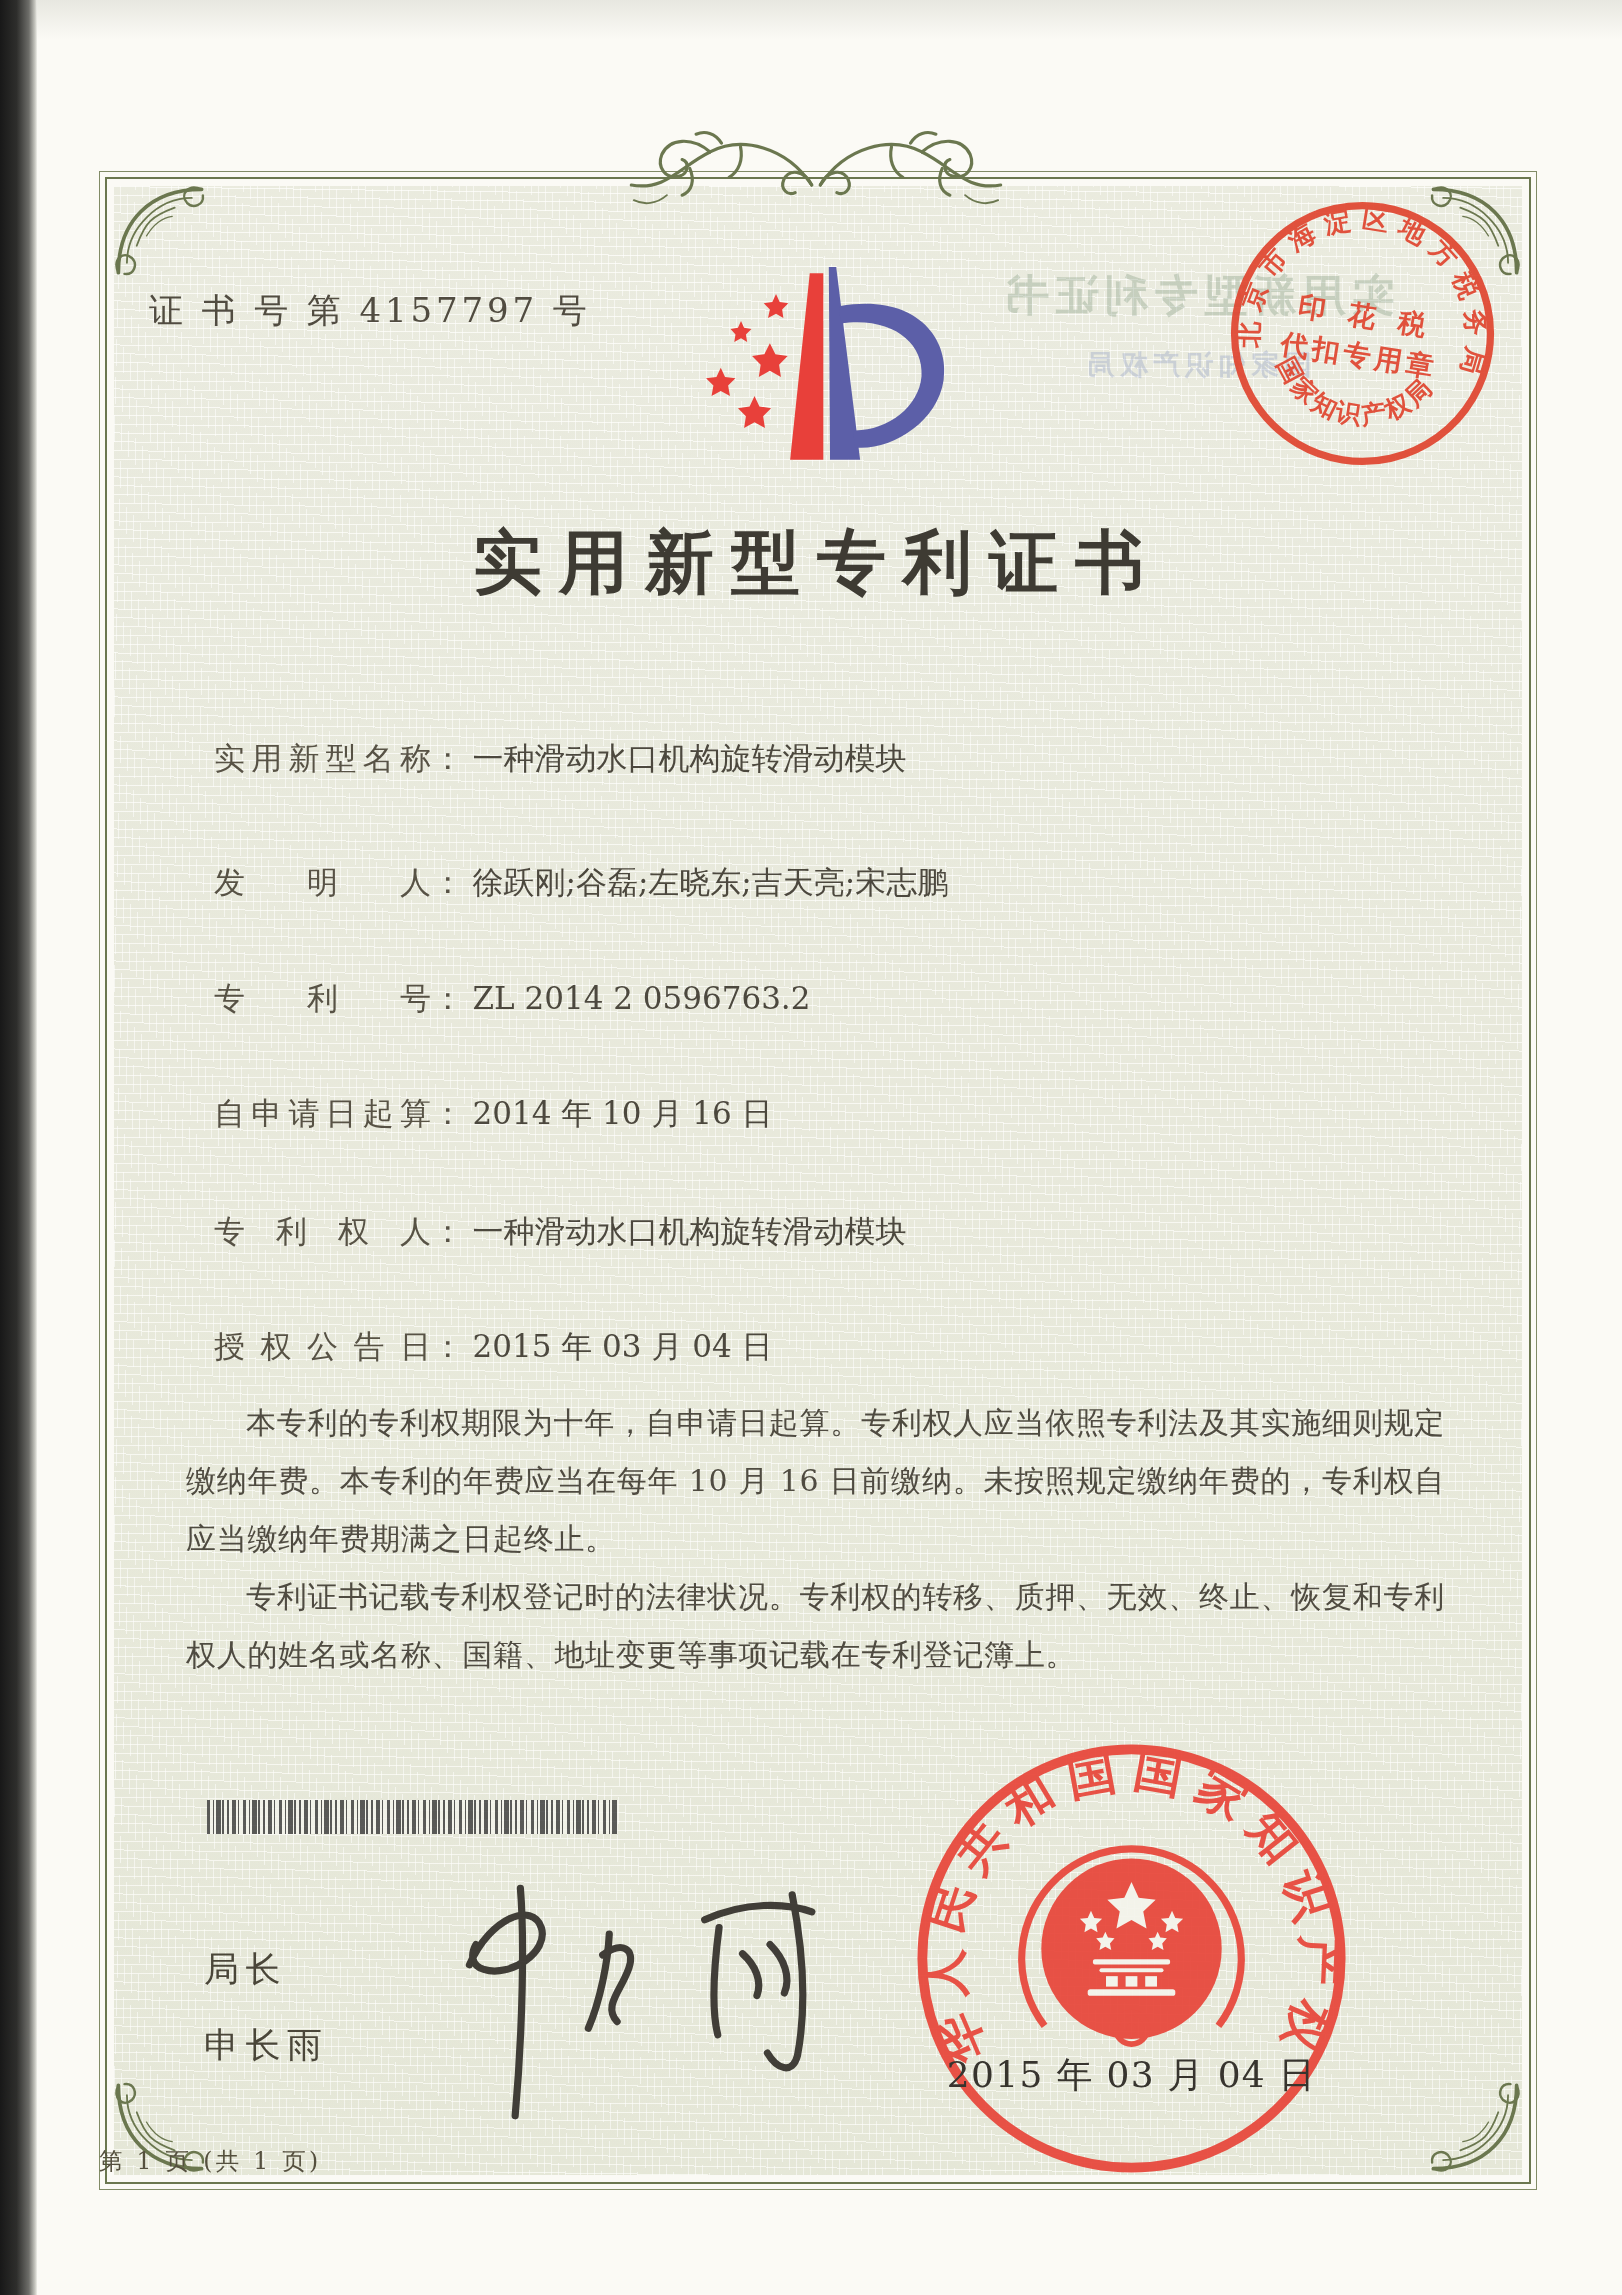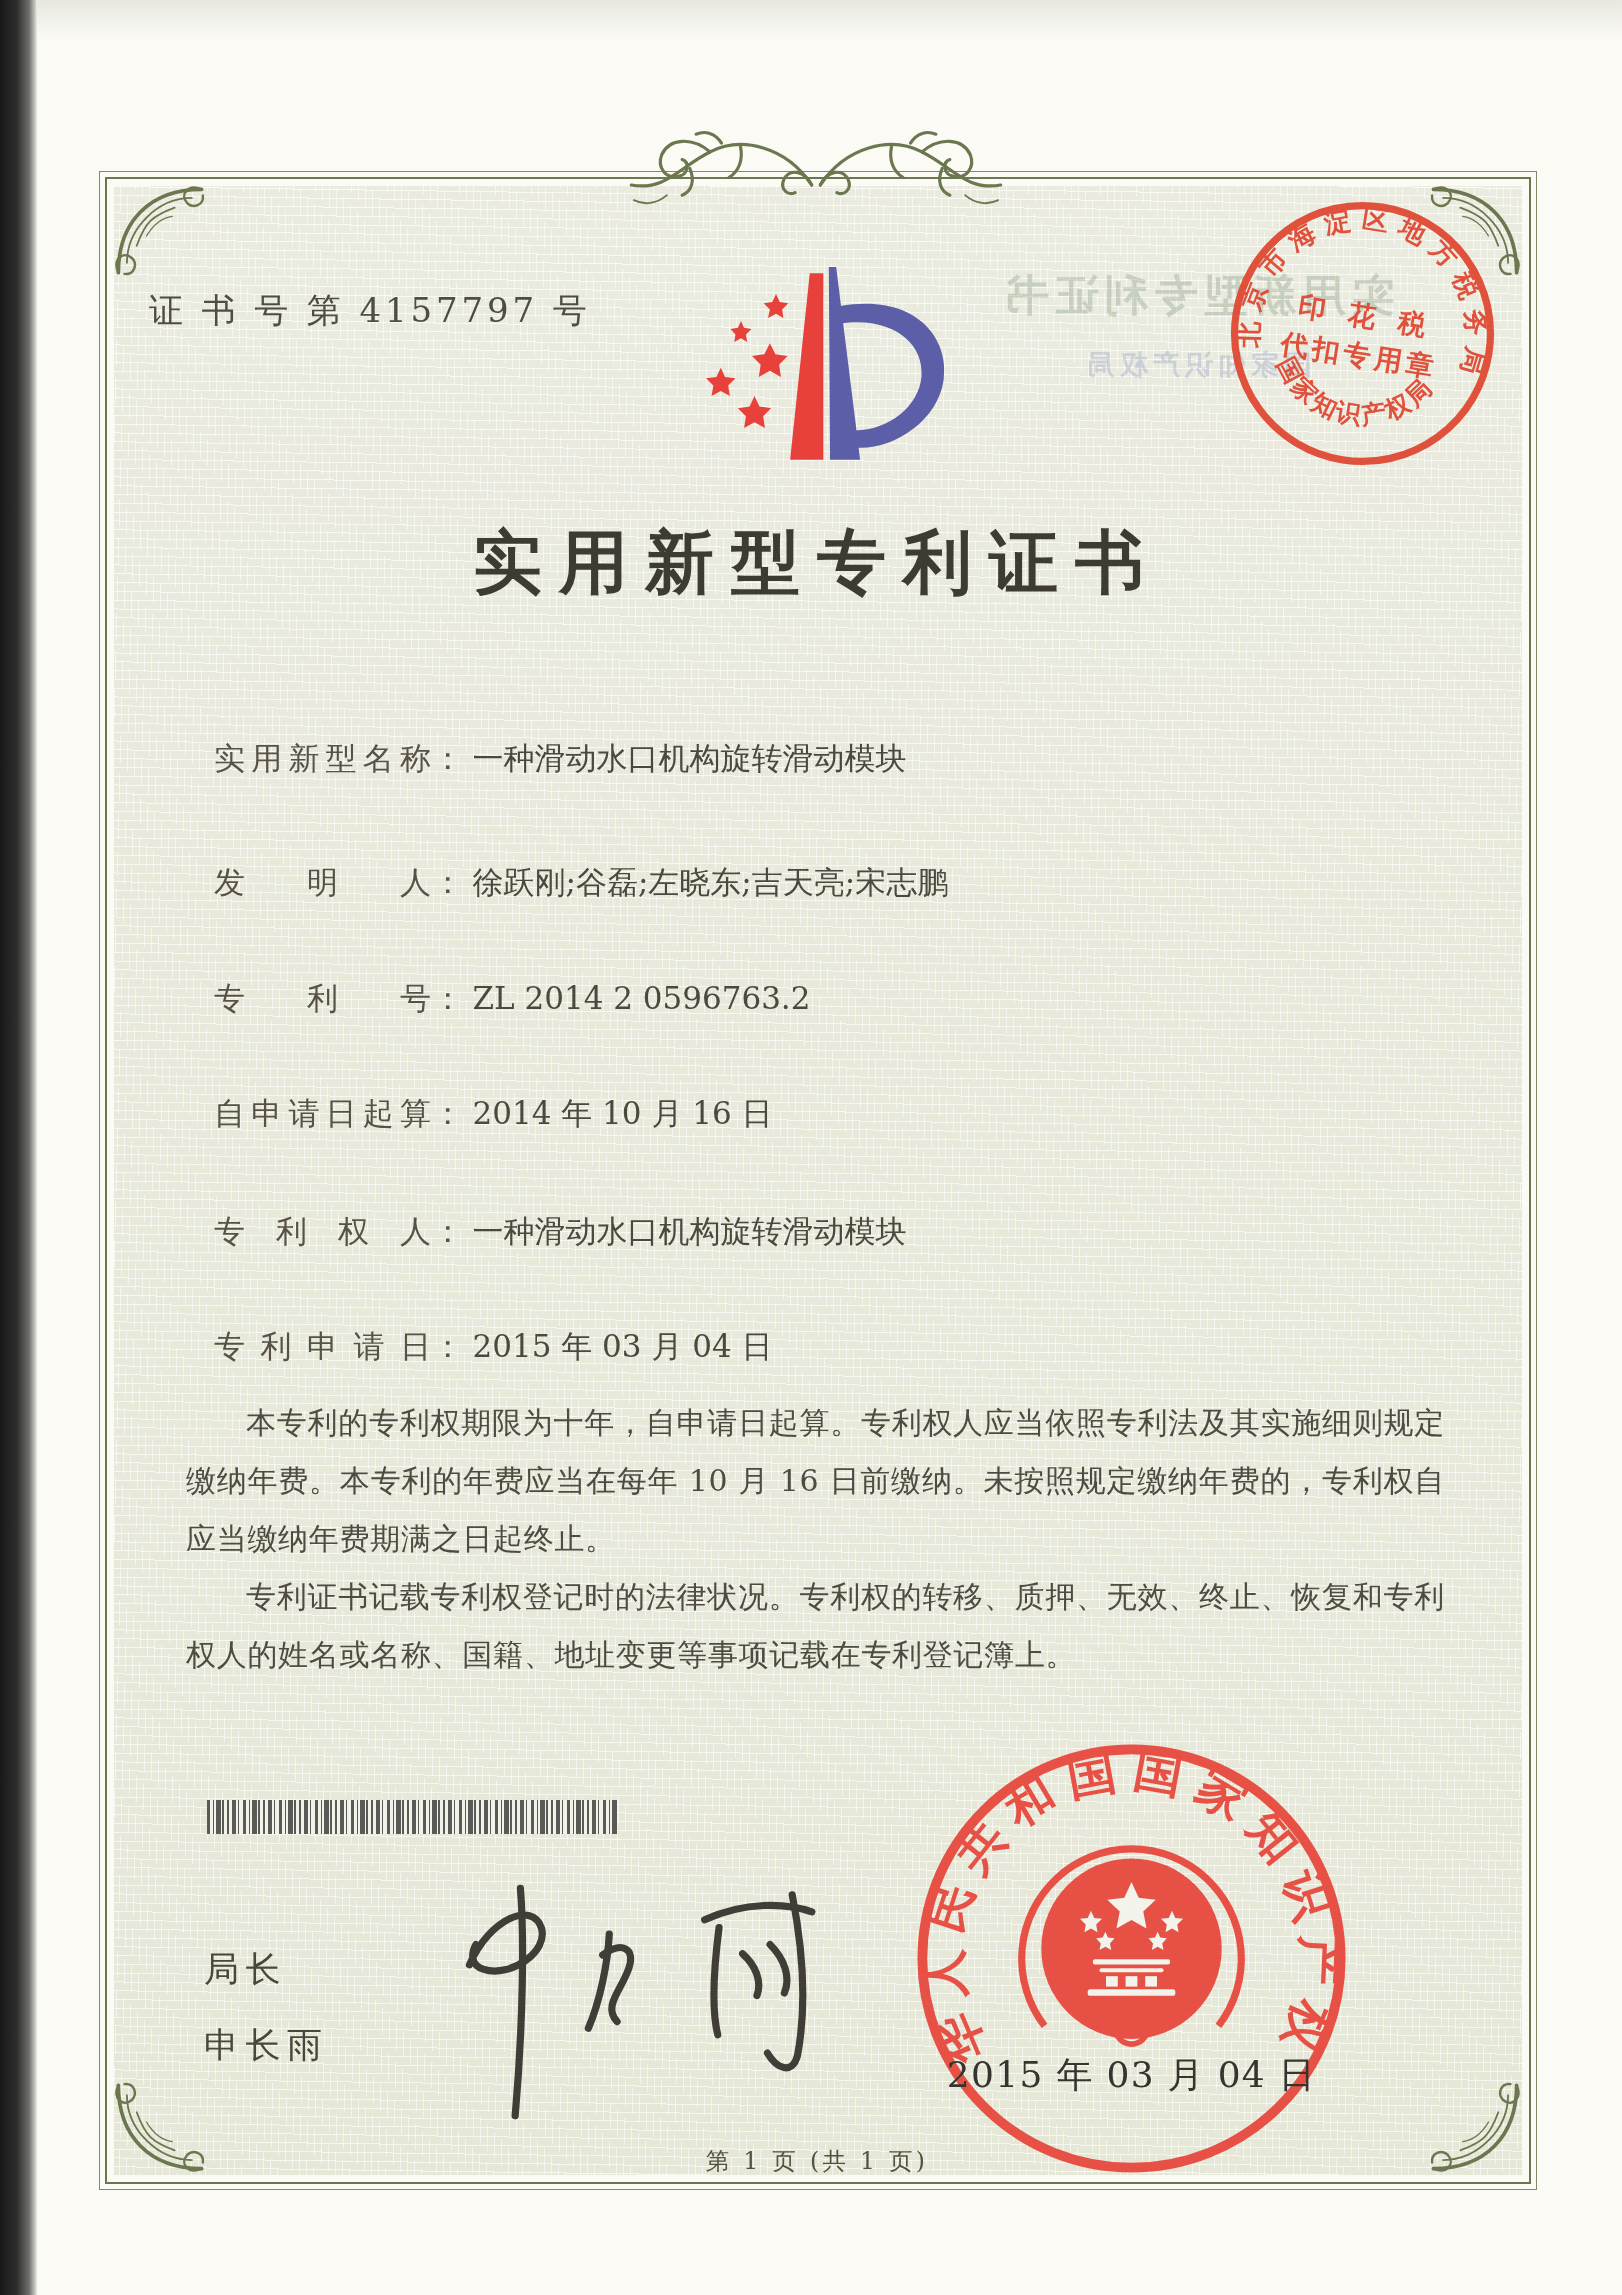--- a/index.html
+++ b/index.html
@@ -71,21 +71,21 @@
   }
   .director-role{position:absolute;left:204px;top:1946px;font-size:35px;color:#4a4639;letter-spacing:6.5px;}
   .director-name{position:absolute;left:204px;top:2022px;font-size:35px;color:#4a4639;letter-spacing:6.5px;}
   .signature{position:absolute;left:392px;top:1857px;width:445px;height:281px;}
   .seal{position:absolute;left:906px;top:1733px;width:451px;height:451px;opacity:.93;}
   .seal-date{
     position:absolute;left:906px;top:2051px;width:451px;text-align:center;
     font-size:36px;color:#37342e;letter-spacing:1.3px;white-space:nowrap;
   }
   .footer{
-    position:absolute;left:99px;top:2145px;width:1436px;text-align:center;
+    position:absolute;left:99px;top:2145px;width:1436px;
     font-size:23.5px;color:#55503f;letter-spacing:3.3px;
   }
 </style>
 </head>
 <body>
 
 <svg width="0" height="0" style="position:absolute">
   <defs>
     <symbol id="orn-corner" viewBox="0 0 160 160">
       <g fill="none" stroke="currentColor" stroke-linecap="round">
@@ -188,21 +188,21 @@
 <div class="field f3">
   <span class="lbl">专利号</span><span class="colon">：</span><span class="val">ZL 2014 2 0596763.2</span>
 </div>
 <div class="field f4">
   <span class="lbl">自申请日起算</span><span class="colon">：</span><span class="val">2014 年 10 月 16 日</span>
 </div>
 <div class="field f5">
   <span class="lbl">专利权人</span><span class="colon">：</span><span class="val">一种滑动水口机构旋转滑动模块</span>
 </div>
 <div class="field f6">
-  <span class="lbl">专利申请日</span><span class="colon">：</span><span class="val">2015 年 03 月 04 日</span>
+  <span class="lbl">授权公告日</span><span class="colon">：</span><span class="val">2015 年 03 月 04 日</span>
 </div>
 
 <div class="body-text">
   <p>本专利的专利权期限为十年，自申请日起算。专利权人应当依照专利法及其实施细则规定缴纳年费。本专利的年费应当在每年 10 月 16 日前缴纳。未按照规定缴纳年费的，专利权自应当缴纳年费期满之日起终止。</p>
   <p>专利证书记载专利权登记时的法律状况。专利权的转移、质押、无效、终止、恢复和专利权人的姓名或名称、国籍、地址变更等事项记载在专利登记簿上。</p>
 </div>
 
 <div class="barcode"></div>
 
 <div class="director-role">局长</div>

